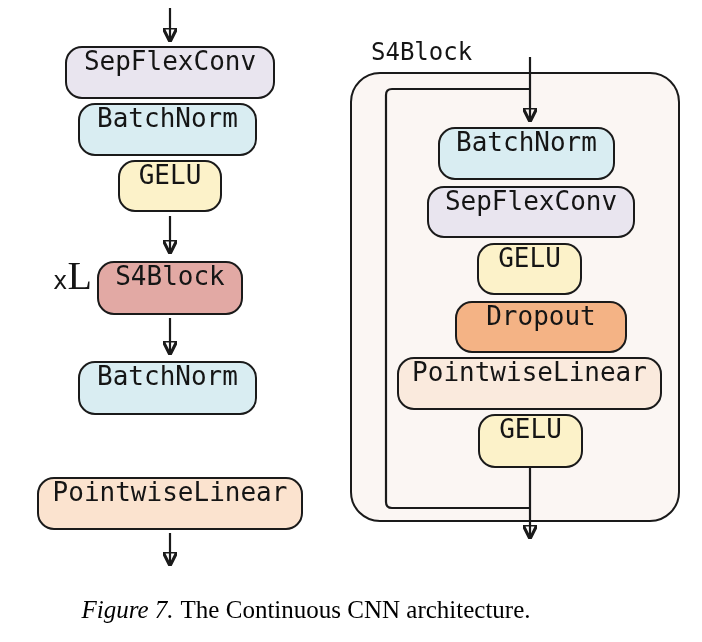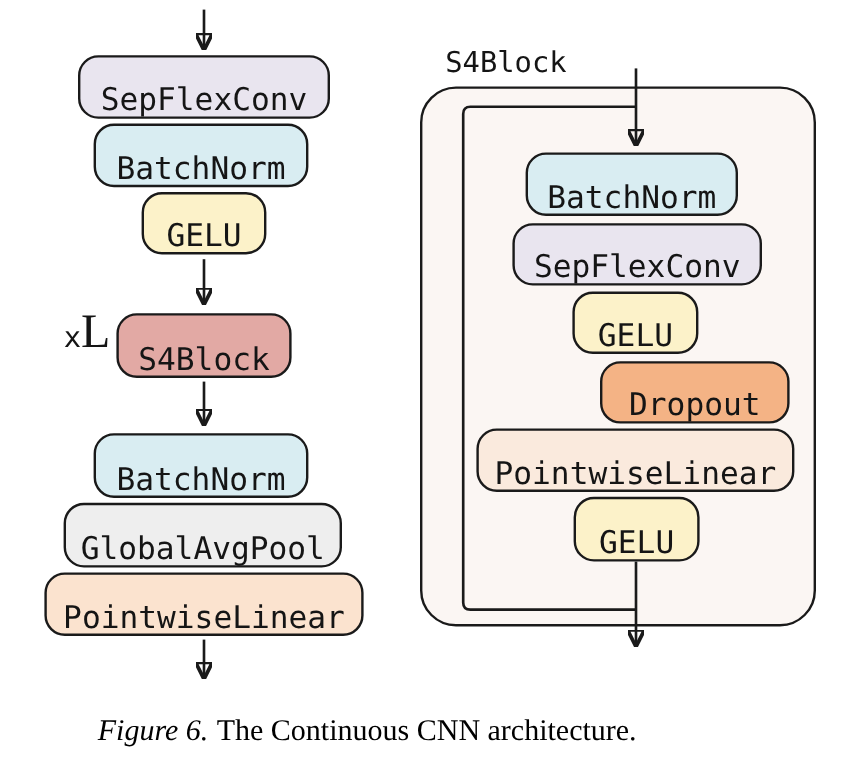--- a/index.html
+++ b/index.html
@@ -28,21 +28,21 @@
     z-index: 2;
     pointer-events: none;
   }
   .wires path, .wires line { stroke: #1a1a1a; stroke-width: 2.2; fill: none; }
   .node {
     position: absolute;
     box-sizing: border-box;
     border: 2.4px solid #1a1a1a;
     border-radius: 17px;
     display: flex;
-    align-items: flex-end;
+    align-items: flex-start;
     justify-content: center;
     z-index: 3;
     color: #151515;
     font-size: 26px;
     line-height: 1;
     white-space: nowrap;
   }
   .panel-title {
     position: absolute;
     left: 371px; top: 38px;
@@ -106,50 +106,47 @@
   </div>
   <div class="node" style="left: 118px; top: 160px; width: 104px; height: 52px; background-color: rgb(252, 242, 201);">
     <span>GELU</span>
   </div>
   <div class="node" style="left: 97px; top: 261px; width: 146px; height: 54px; background-color: rgb(226, 169, 164);">
     <span>S4Block</span>
   </div>
   <div class="node" style="left: 78px; top: 361px; width: 179px; height: 54px; background-color: rgb(217, 237, 242);">
     <span>BatchNorm</span>
   </div>
-  <div class="node" style="left: 53px; top: 419px; width: 232px; height: 54px; background-color: rgb(238, 238, 238);">
-    <span>GlobalAvgPool</span>
-  </div>
   <div class="node" style="left: 37px; top: 477px; width: 266px; height: 53px; background-color: rgb(251, 227, 207);">
     <span>PointwiseLinear</span>
   </div>
 
   <div class="repeat-label">
     <span class="rl-x">x</span>
       <span class="rl-count">L</span>
   </div>
 
   <div class="panel-title">S4Block</div>
 
   <div class="node" style="left: 438px; top: 127px; width: 177px; height: 53px; background-color: rgb(217, 237, 242);">
     <span>BatchNorm</span>
   </div>
   <div class="node" style="left: 427px; top: 186px; width: 208px; height: 52px; background-color: rgb(233, 229, 239);">
     <span>SepFlexConv</span>
   </div>
   <div class="node" style="left: 477px; top: 243px; width: 105px; height: 52px; background-color: rgb(252, 242, 201);">
     <span>GELU</span>
   </div>
-  <div class="node" style="left: 455px; top: 301px; width: 158px; height: 52px; background-color: rgb(244, 179, 133); margin-left: 45px;">
+  <div class="node" style="left: 455px; top: 301px; width: 172px; height: 52px; background-color: rgb(244, 179, 133);">
     <span>Dropout</span>
   </div>
   <div class="node" style="left: 397px; top: 357px; width: 265px; height: 53px; background-color: rgb(250, 234, 221);">
     <span>PointwiseLinear</span>
   </div>
   <div class="node" style="left: 478px; top: 414px; width: 105px; height: 54px; background-color: rgb(252, 242, 201);">
     <span>GELU</span>
   </div>
 
   <div class="caption">
-    <span class="cap-label">Figure 6.</span><span class="cap-text">The Continuous CNN architecture.</span>
+    <span class="cap-label">Figure 7.</span><span class="cap-text">The Continuous CNN architecture.</span>
   </div>
 
 </div>
 
 </body></html>

